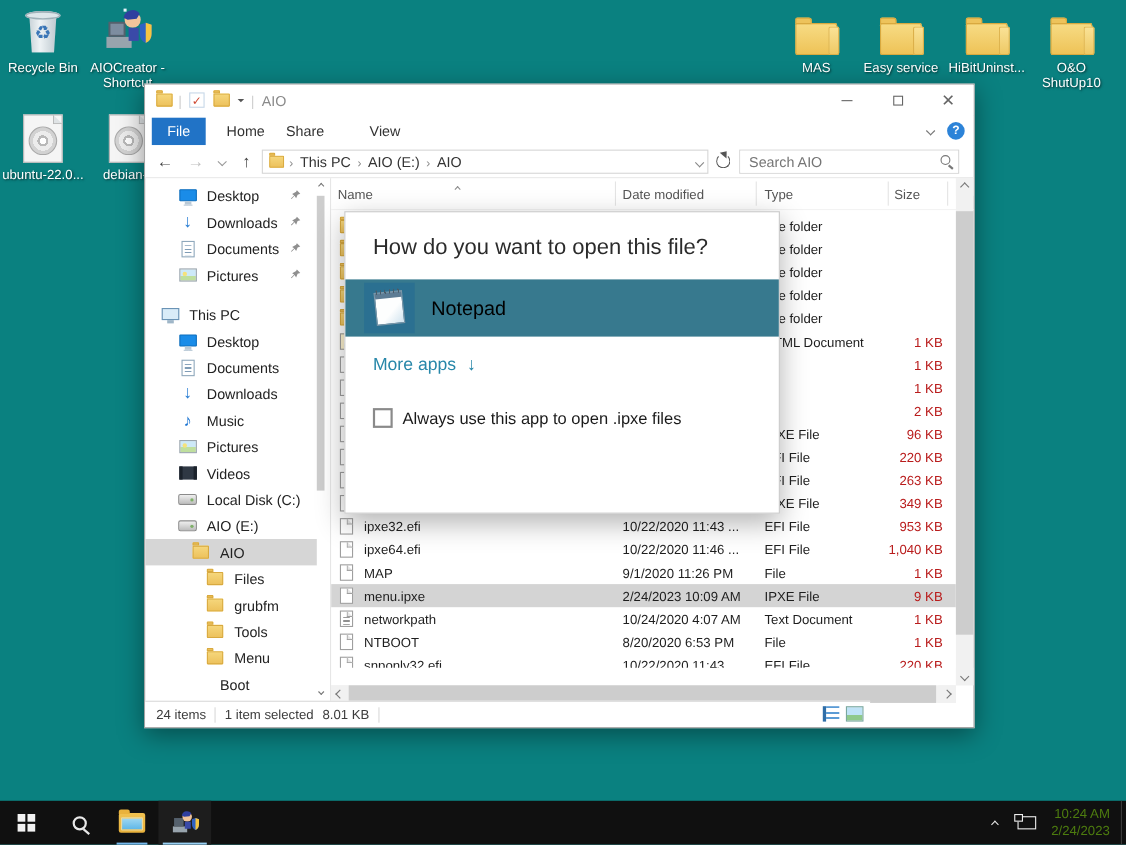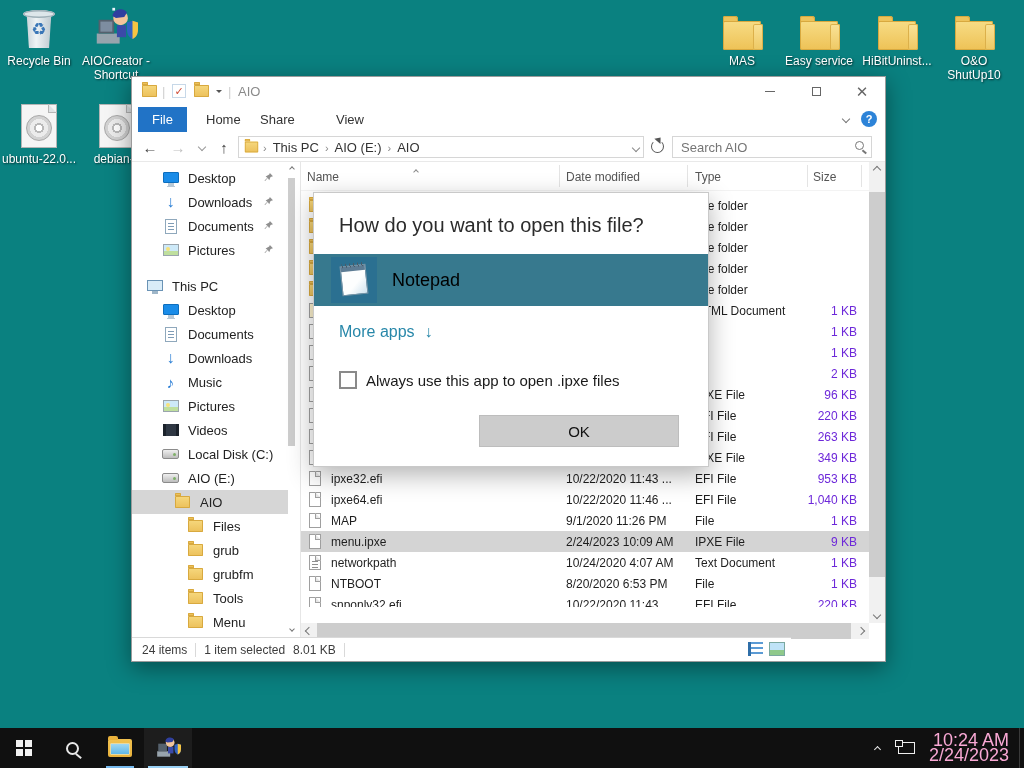--- a/index.html
+++ b/index.html
@@ -104,21 +104,21 @@
   .fcol-divider { position:absolute; top:3px; width:1px; height:22px; background:#e4e4e4; }
   .sort-caret { position:absolute; left:113px; top:1px; }
   .sort-caret .chev { width:4px; height:4px; border-color:#8a8a8a; }
   .frows { position:absolute; left:0; top:33px; width:568px; height:412px; overflow:hidden; }
   .frow { position:relative; height:21px; display:flex; align-items:center; width:568px; }
   .frow.selected { background:#d4d4d4; }
   .fr-icon { position:absolute; left:8px; width:16px; display:flex; }
   .fr-name { position:absolute; left:30px; width:228px; white-space:nowrap; overflow:hidden; color:#1e1e1e; }
   .fr-date { position:absolute; left:265px; width:125px; white-space:nowrap; color:#1e1e1e; }
   .fr-type { position:absolute; left:394px; width:110px; white-space:nowrap; color:#1e1e1e; }
-  .fr-size { position:absolute; left:446px; width:110px; text-align:right; color:#6d28d9; }
+  .fr-size { position:absolute; left:446px; width:110px; text-align:right; color:#b91c1c; }
 
   .i-file { width:12px; height:15px; background:#fff; border:1px solid #9f9f9f; position:relative; }
   .i-file::before { content:''; position:absolute; top:-1px; right:-1px; width:5px; height:5px; background:#e6e6e6; border-left:1px solid #9f9f9f; border-bottom:1px solid #9f9f9f; clip-path:polygon(0 0,100% 100%,0 100%); }
   .i-textdoc::after { content:''; position:absolute; left:2px; right:2px; top:5px; height:7px; background:repeating-linear-gradient(to bottom,#8f8f8f 0 1px,transparent 1px 3px); }
   .i-html { background:#fdf3cf; }
   .i-html::after { content:''; position:absolute; left:3px; top:6px; width:6px; height:6px; border-radius:50%; border:1.5px solid #3f7fd0; }
 
   
   .vscroll { position:absolute; right:0; top:0; width:16px; height:461px; background:#f1f1f1; }
   .vscroll .thumb { position:absolute; left:0; top:30px; width:16px; height:385px; background:#cdcdcd; }
@@ -156,21 +156,21 @@
   .tb-search { position:relative; width:13px; height:13px; border:2px solid #e8e8e8; border-radius:50%; }
   .tb-search::after { content:''; position:absolute; right:-5px; bottom:-4px; width:7px; height:2px; background:#e8e8e8; transform:rotate(40deg); }
   .tb-explorer { position:relative; width:24px; height:18px; background:linear-gradient(180deg,#f0c14f,#e9b23c); border-radius:2px; }
   .tb-explorer::before { content:''; position:absolute; top:-3px; left:0; width:10px; height:4px; background:#e9b23c; border-radius:2px 2px 0 0; }
   .tb-explorer::after { content:''; position:absolute; left:2px; top:4px; right:2px; bottom:2px; background:linear-gradient(180deg,#9ed7f2,#5fb7e8); border-radius:1px; border:1px solid #e9d9a0; }
   .tray { position:absolute; right:0; top:0; height:40px; display:flex; align-items:center; }
   .tray-chevron { margin-right:18px; }
   .tray-chevron .chev { border-color:#e8e8e8; width:5px; height:5px; }
   .net-icon { position:relative; width:17px; height:12px; border:1px solid #eee; margin-right:14px; }
   .net-icon::before { content:''; position:absolute; left:-4px; top:-3px; width:6px; height:5px; background:#101010; border:1px solid #eee; }
-  .clock { color:#f9a8d4; font-size:18px; line-height:15px; text-align:right; margin-right:10px; }
+  .clock { color:#4d7c0f; font-size:12px; line-height:15px; text-align:right; margin-right:10px; }
   .show-desktop { width:5px; height:40px; border-left:1px solid #3a3a3a; }
 </style>
 </head>
 <body>
 
 <div class="screen">
 
   <div id="desk-icons">
       <div class="desk-icon" style="left: 1px; top: 6px;">
         <div class="icon-slot">
@@ -396,26 +396,20 @@
             <div class="nav-item" style="padding-left: 55px;">
               <span class="nicon">
                 <span class="i-folder"></span>
               </span>
               <span>Files</span>
             </div>
             <div class="nav-item" style="padding-left: 55px;">
               <span class="nicon">
                 <span class="i-folder"></span>
               </span>
-              <span>grub</span>
-            </div>
-            <div class="nav-item" style="padding-left: 55px;">
-              <span class="nicon">
-                <span class="i-folder"></span>
-              </span>
               <span>grubfm</span>
             </div>
             <div class="nav-item" style="padding-left: 55px;">
               <span class="nicon">
                 <span class="i-folder"></span>
               </span>
               <span>Tools</span>
             </div>
             <div class="nav-item" style="padding-left: 55px;">
               <span class="nicon">
@@ -677,21 +671,20 @@
       <span class="dlg-app-name">Notepad</span>
     </div>
     <div class="dlg-more">
       <span>More apps</span>
       <span>↓</span>
     </div>
     <div class="dlg-check-row">
       <span class="dlg-checkbox"></span>
       <span class="dlg-check-label">Always use this app to open .ipxe files</span>
     </div>
-    <div class="dlg-ok">OK</div>
   </div>
 
   <div class="taskbar">
     <div class="tb-slot" style="left:0">
       <span class="start-logo">
         <span style="left:0;top:0"></span>
           <span style="left:9px;top:0"></span>
         <span style="left:0;top:9px"></span>
           <span style="left:9px;top:9px"></span>
       </span>

